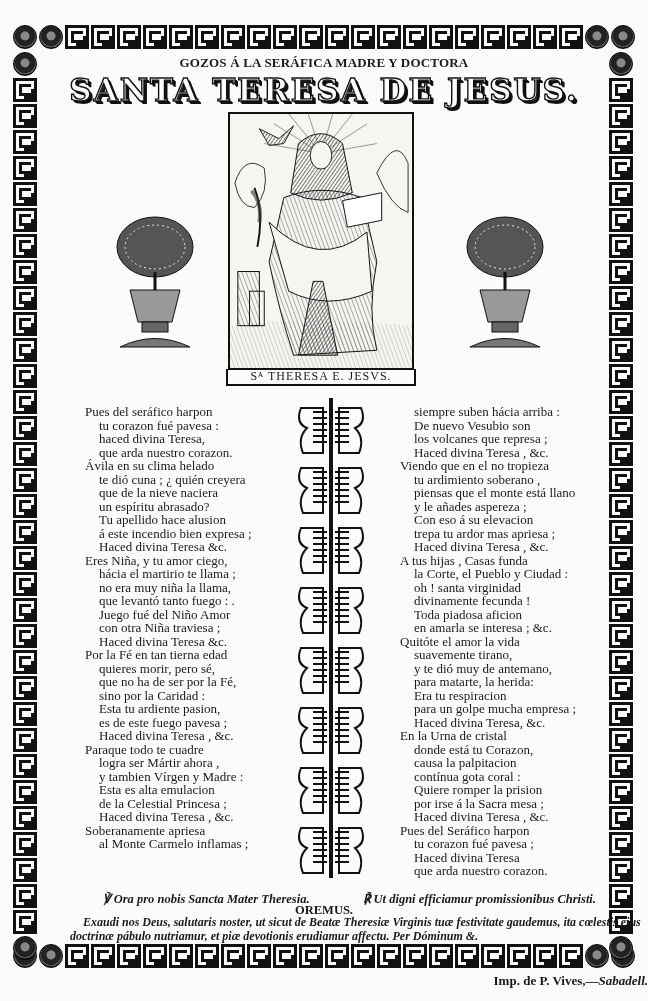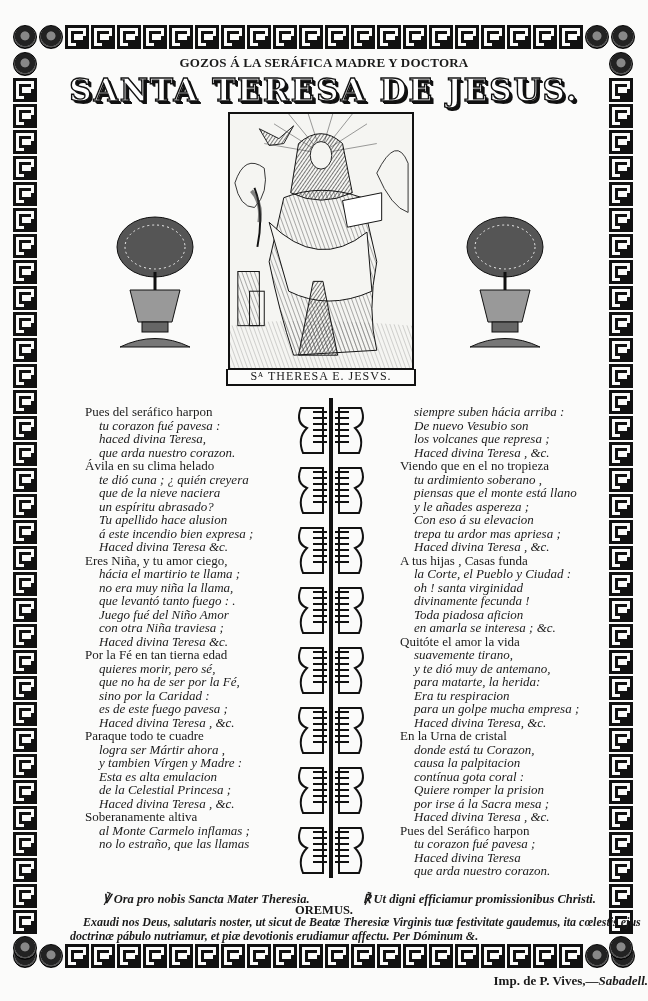--- a/index.html
+++ b/index.html
@@ -44,21 +44,21 @@
   .urn-right { left: 460px; top: 212px; }
 
   
   .ornament { position: absolute; left: 293px; top: 398px; width: 76px; height: 480px; }
 
   
   .col { position: absolute; font-size: 13px; line-height: 13.5px; }
   .col-left { left: 85px; top: 405px; width: 210px; }
   .col-right { left: 400px; top: 405px; width: 210px; }
   .line { white-space: nowrap; }
-  .line.indent { padding-left: 14px; font-style: italic; }
+  .line.indent { padding-left: 14px; }
 
   .versicle { position: absolute; top: 890px; left: 0; width: 648px; font-size: 12.5px; font-style: italic; font-weight: bold; }
   .versicle .v1 { position: absolute; left: 103px; }
   .versicle .v2 { position: absolute; left: 363px; }
   .oremus { position: absolute; top: 903px; left: 0; width: 648px; text-align: center; font-size: 12.5px; font-weight: bold; }
   .prayer { position: absolute; top: 915px; left: 70px; width: 520px; font-size: 12px; font-style: italic; font-weight: bold; line-height: 14px; }
   .prayer .p1 { padding-left: 13px; white-space: nowrap; }
   .prayer .p2 { white-space: nowrap; }
   .imprint { position: absolute; top: 973px; left: 0; width: 648px; text-align: right; font-size: 13px; font-weight: bold; }
   .imprint .place { font-style: italic; }
@@ -306,31 +306,31 @@
     <div class="line indent">hácia el martirio te llama ;</div>
     <div class="line indent">no era muy niña la llama,</div>
     <div class="line indent">que levantó tanto fuego : .</div>
     <div class="line indent">Juego fué del Niño Amor</div>
     <div class="line indent">con otra Niña traviesa ;</div>
     <div class="line indent">Haced divina Teresa &amp;c.</div>
     <div class="line">Por la Fé en tan tierna edad</div>
     <div class="line indent">quieres morir, pero sé,</div>
     <div class="line indent">que no ha de ser por la Fé,</div>
     <div class="line indent">sino por la Caridad :</div>
+    <div class="line indent">Esta tu ardiente pasion,</div>
     <div class="line indent">es de este fuego pavesa ;</div>
     <div class="line indent">Haced divina Teresa , &amp;c.</div>
     <div class="line">Paraque todo te cuadre</div>
     <div class="line indent">logra ser Mártir ahora ,</div>
     <div class="line indent">y tambien Vírgen y Madre :</div>
     <div class="line indent">Esta es alta emulacion</div>
     <div class="line indent">de la Celestial Princesa ;</div>
     <div class="line indent">Haced divina Teresa , &amp;c.</div>
-    <div class="line">Soberanamente altiva</div>
+    <div class="line">Soberanamente apriesa</div>
     <div class="line indent">al Monte Carmelo inflamas ;</div>
-    <div class="line indent">no lo estraño, que las llamas</div>
   </div>
 <div class="col col-right" id="colR">
     <div class="line indent">siempre suben hácia arriba :</div>
     <div class="line indent">De nuevo Vesubio son</div>
     <div class="line indent">los volcanes que represa ;</div>
     <div class="line indent">Haced divina Teresa , &amp;c.</div>
     <div class="line">Viendo que en el no tropieza</div>
     <div class="line indent">tu ardimiento soberano ,</div>
     <div class="line indent">piensas que el monte está llano</div>
     <div class="line indent">y le añades aspereza ;</div>

